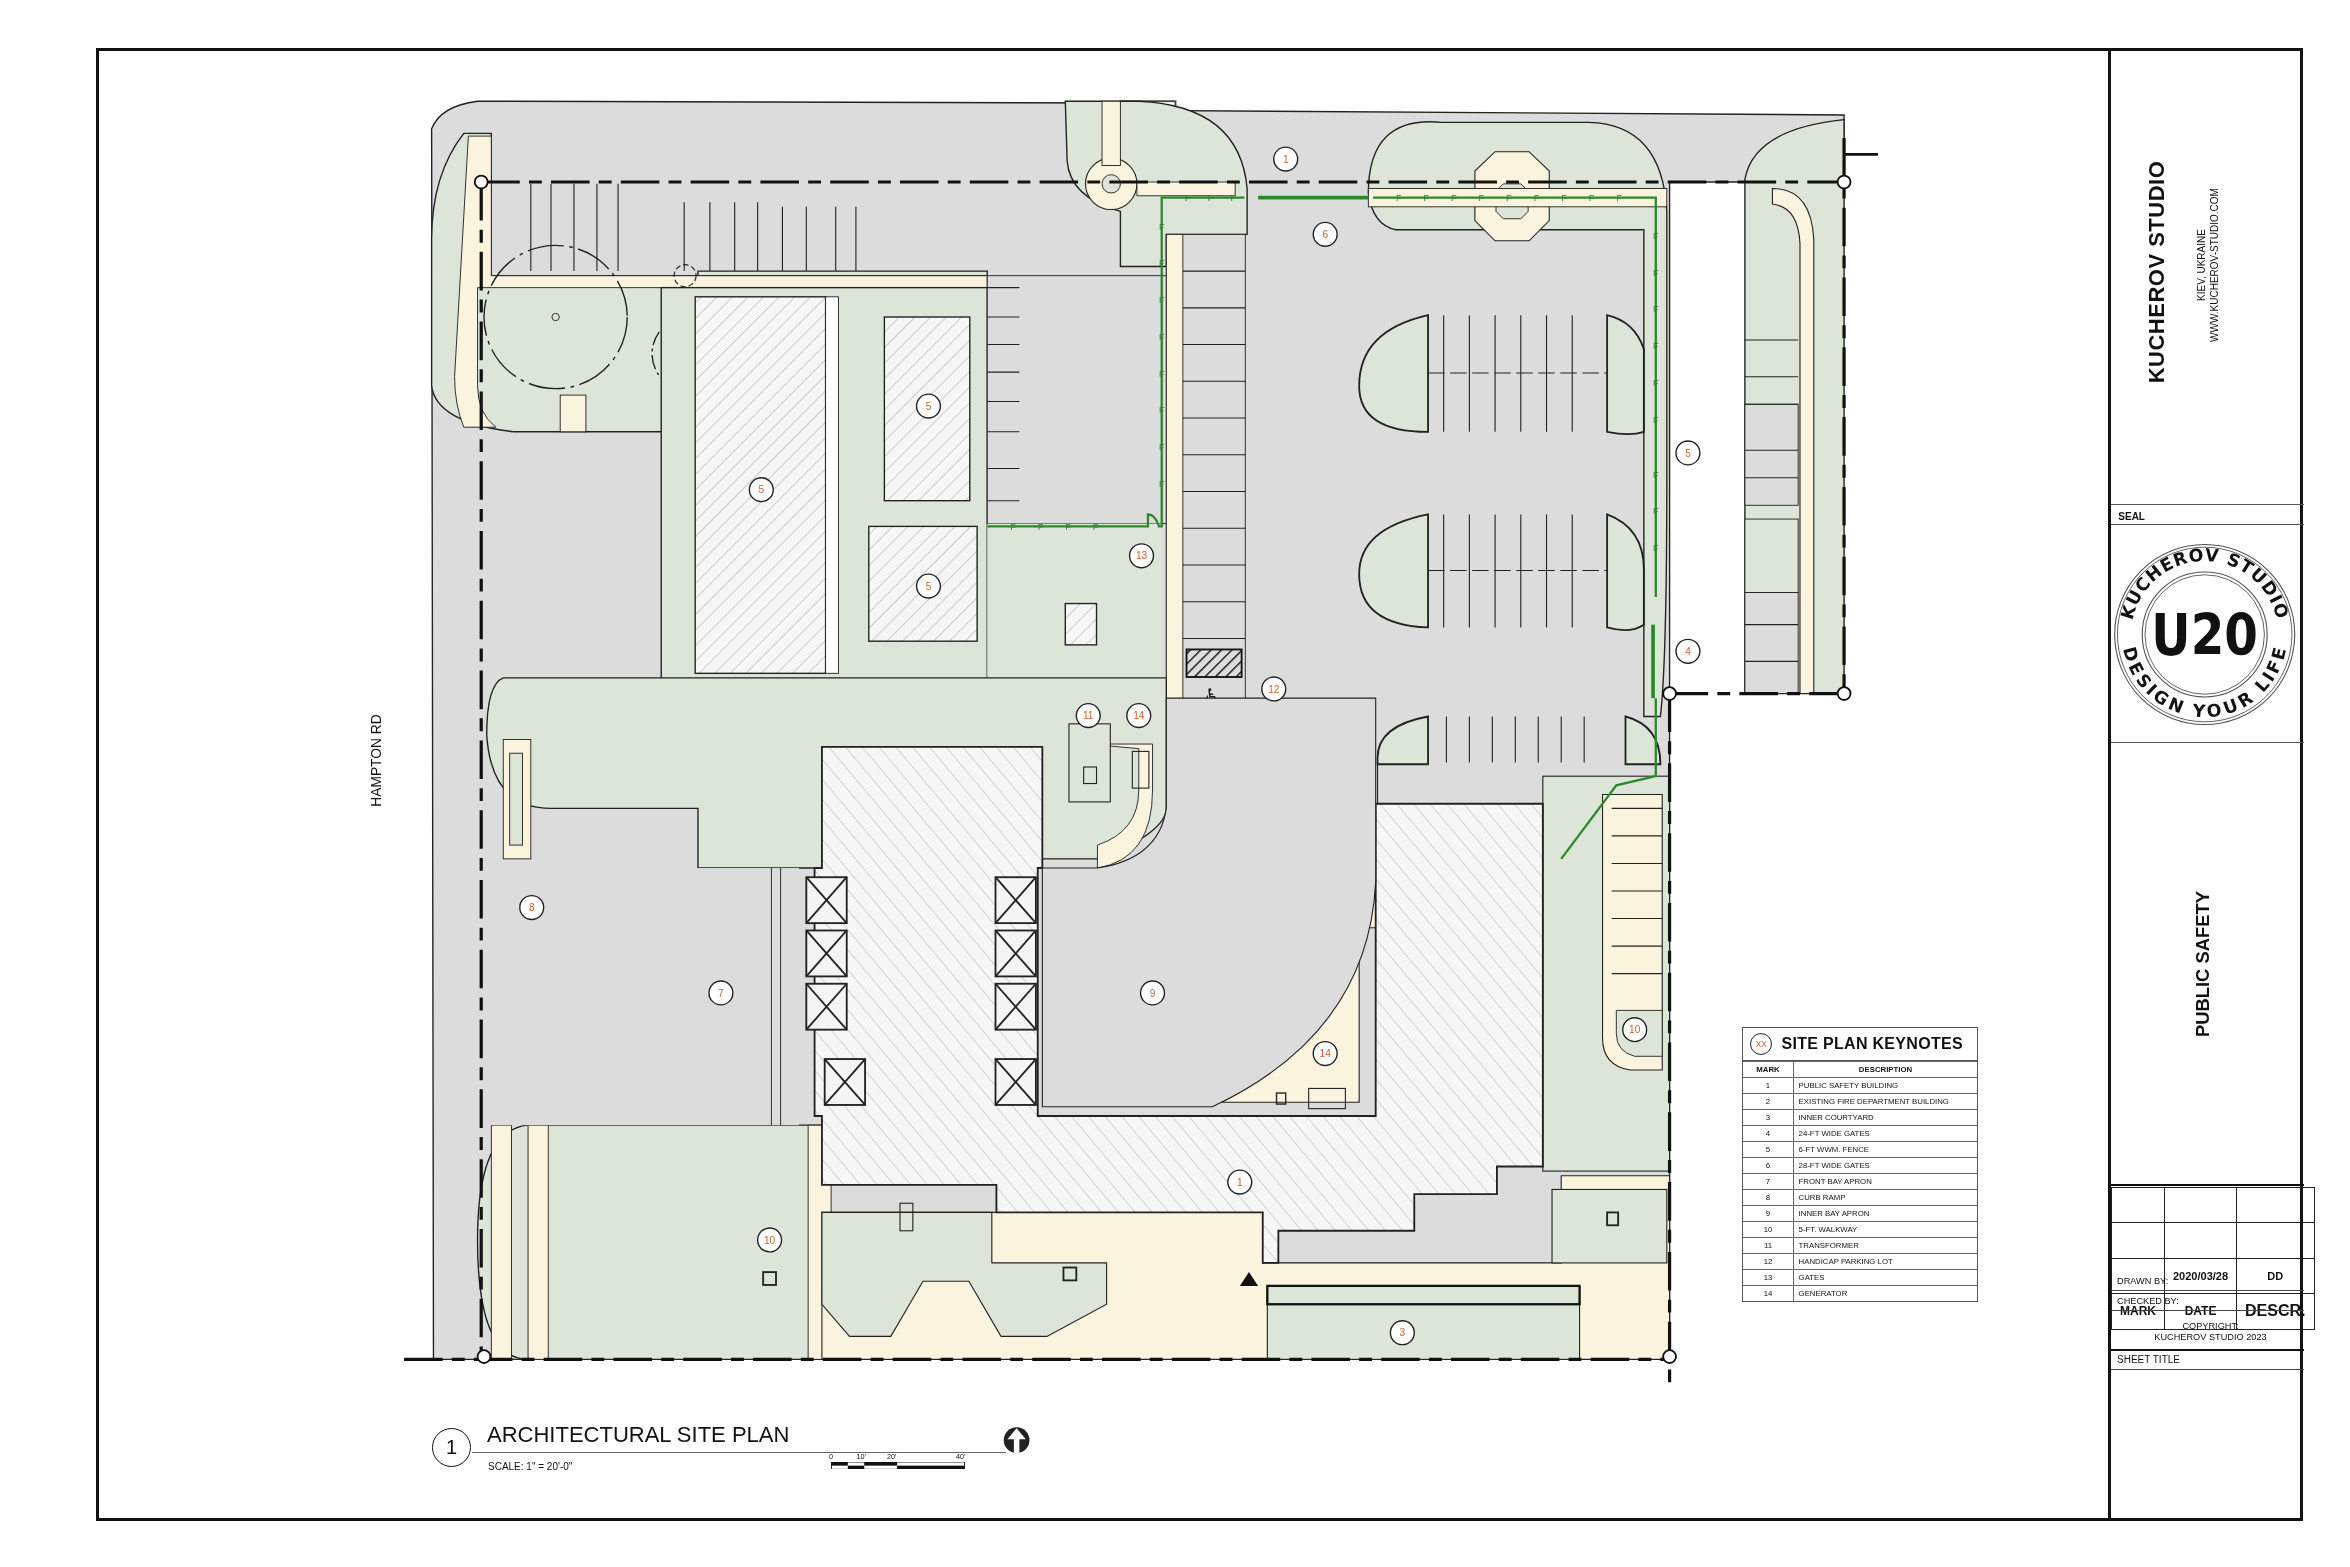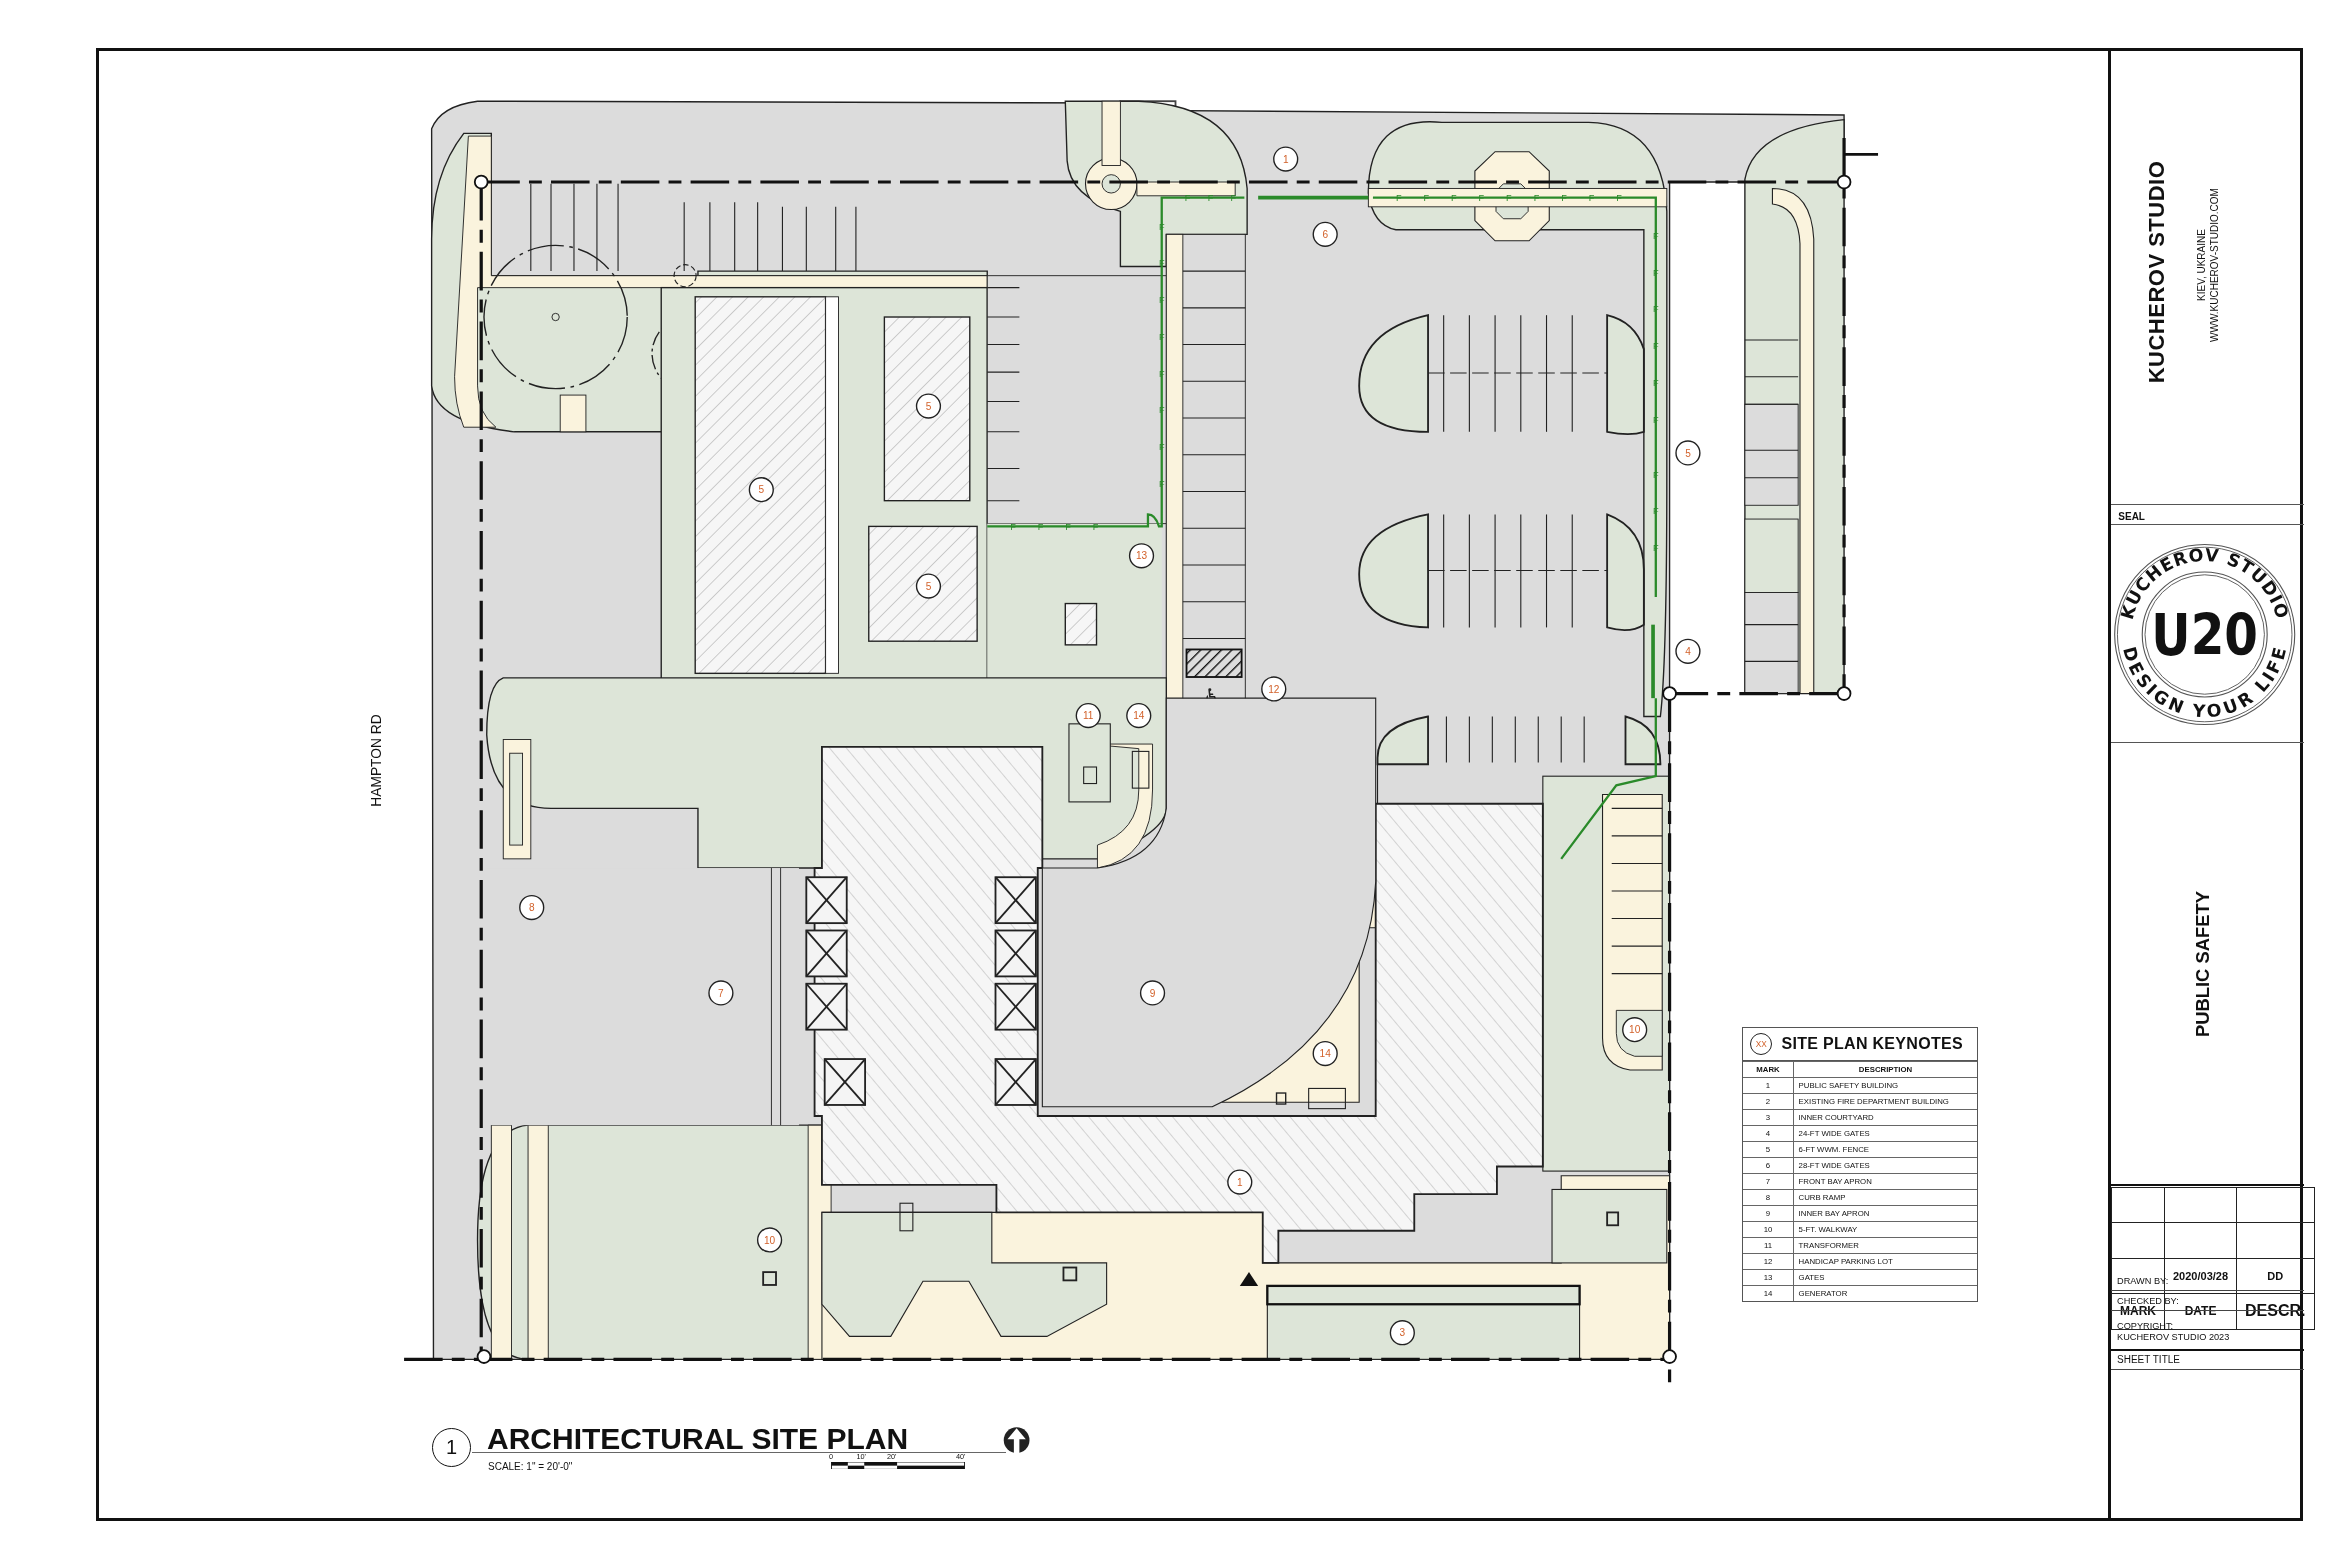--- a/index.html
+++ b/index.html
@@ -21,21 +21,21 @@
   .kn-xx { width: 20px; height: 20px; border: 1.4px solid #222; border-radius: 50%; color: #d2612a; font-size: 8.3px; display: flex; align-items: center; justify-content: center; margin-right: 9.2px; }
   .kn-title { font-weight: bold; font-size: 16px; letter-spacing: 0.3px; }
   .kn-table { width: 100%; border-collapse: collapse; }
   .kn-table th, .kn-table td { border-top: 1.4px solid #666; font-size: 7.8px; height: 15px; padding: 0; }
   .kn-table th { font-weight: bold; }
   .kn-table td.mk, .kn-table th.mk { width: 50px; text-align: center; border-right: 1.4px solid #666; }
   .kn-table td.ds { padding-left: 4.6px; margin-left: 44px; }
   .kn-table th.ds { text-align: center; }
   .plan-title-wrap { position: absolute; left: 432px; top: 1422px; width: 643px; height: 73px; }
   .plan-num { position: absolute; left: 0; top: 5.5px; width: 37px; height: 37px; border: 1.8px solid #111; border-radius: 50%; display: flex; align-items: center; justify-content: center; font-size: 20px; }
-  .plan-title { position: absolute; left: 55px; top: 0; font-size: 30px; font-weight: bold; }
+  .plan-title { position: absolute; left: 55px; top: 0; font-size: 22px; }
   .plan-rule { position: absolute; left: 40px; top: 30px; width: 534px; height: 1.4px; background: #666; }
   .plan-scale { position: absolute; left: 56px; top: 39px; font-size: 10px; }
   .scale-bar { position: absolute; left: 712px; top: 1455px; width: 101px; height: 18.4px; }
   .scale-bar .tick { position: absolute; top: 0; font-size: 7.3px; }
   .street-label { position: absolute; left: 358px; top: 753px; font-size: 13.8px; }
 </style>
 </head>
 <body>
 
 <svg class="plan-svg" viewBox="0 0 2560 1707" xmlns="http://www.w3.org/2000/svg">
@@ -591,19 +591,19 @@
     </tr>
     <tr>
       <td style="font-size:12px">MARK</td>
       <td style="font-size:12px">DATE</td>
       <td style="font-size:16px">DESCR.</td>
     </tr>
   </tbody>
     </table>
   <div class="info-row" style="top:1223px; height:20px; line-height:20px;">DRAWN BY:</div>
   <div class="info-row" style="top:1243px; height:20px; line-height:20px;">CHECKED BY:</div>
-  <div class="info-row" style="top:1264px; height:39px; padding-top:9.2px; border-bottom:2.8px solid #111; line-height:11px;">
+  <div class="info-row" style="top:1264px; height:39px; padding-top:9.2px; border-bottom:2.8px solid #111; line-height:11px;text-align:center;">
     <div>COPYRIGHT:</div>
     <div>KUCHEROV STUDIO 2023</div>
   </div>
   <div class="info-row" style="top:1302px; height:20px; line-height:20px; font-size:10px;">SHEET TITLE</div>
 </div>
 
 
 </body></html>

